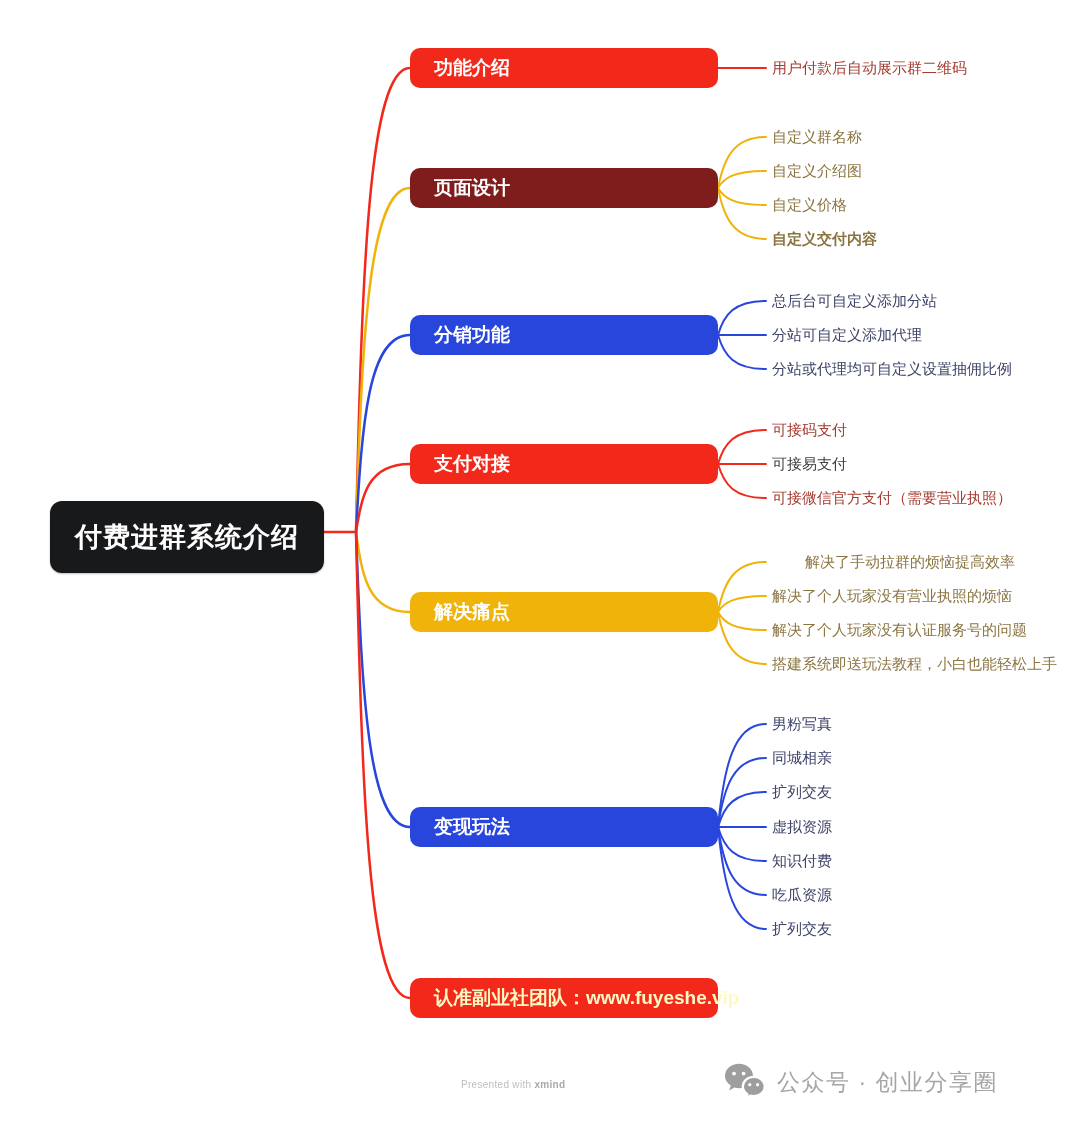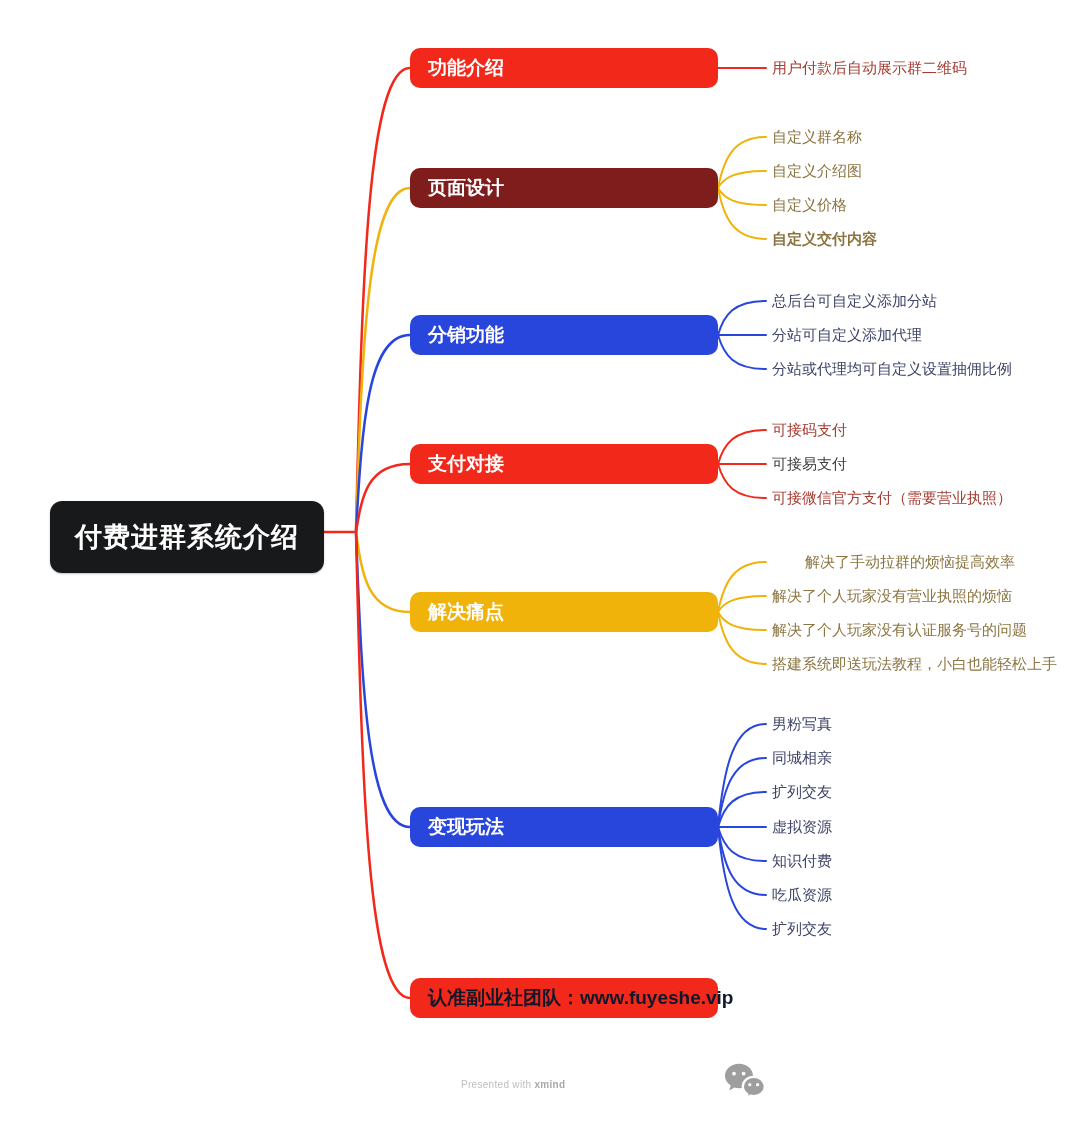--- a/index.html
+++ b/index.html
@@ -14,21 +14,21 @@
     position:absolute;left:50px;top:501px;width:274px;height:72px;
     border-radius:12px;z-index:2;
     display:flex;align-items:center;justify-content:center;
     font-size:27px;font-weight:bold;letter-spacing:1px;
     box-shadow:0 1px 2px rgba(0,0,0,0.25);
   }
   .branch-topic{
     position:absolute;left:410px;width:308px;height:40px;
     border-radius:10px;z-index:2;box-sizing:border-box;
     display:flex;align-items:center;
-    padding-left:18px;
+    padding-left:24px;
     font-size:19px;font-weight:bold;
     white-space:nowrap;
   }
   .child-topic{
     position:absolute;left:772px;height:22px;line-height:22px;z-index:2;
     font-size:15px;font-weight:500;white-space:nowrap;
   }
   .footer-presented{
     position:absolute;left:461px;top:1075px;height:20px;line-height:20px;
     font-size:10px;color:#BEBEBE;z-index:2;letter-spacing:0.3px;
@@ -103,21 +103,21 @@
       <div class="child-topic" style="top: 619px; color: rgb(138, 116, 64);">解决了个人玩家没有认证服务号的问题</div>
       <div class="child-topic" style="top: 653px; color: rgb(138, 116, 64);">搭建系统即送玩法教程，小白也能轻松上手</div>
       <div class="branch-topic" style="top: 807px; background: rgb(41, 70, 220); color: rgb(255, 255, 255);">变现玩法</div>
       <div class="child-topic" style="top: 713px; color: rgb(63, 68, 104);">男粉写真</div>
       <div class="child-topic" style="top: 747px; color: rgb(63, 68, 104);">同城相亲</div>
       <div class="child-topic" style="top: 781px; color: rgb(63, 68, 104);">扩列交友</div>
       <div class="child-topic" style="top: 816px; color: rgb(63, 68, 104);">虚拟资源</div>
       <div class="child-topic" style="top: 850px; color: rgb(63, 68, 104);">知识付费</div>
       <div class="child-topic" style="top: 884px; color: rgb(63, 68, 104);">吃瓜资源</div>
       <div class="child-topic" style="top: 918px; color: rgb(63, 68, 104);">扩列交友</div>
-      <div class="branch-topic" style="top: 978px; background: rgb(242, 40, 27); color: #0f172a;">认准副业社团队：www.fuyeshe.vip</div>
+      <div class="branch-topic" style="top: 978px; background: rgb(242, 40, 27); color: #fef9c3;">认准副业社团队：www.fuyeshe.vip</div>
     </div>
 
   <div class="footer-presented">
     <span>Presented with </span><b>xmind</b>
   </div>
 
   <div class="footer-wechat">
     <span style="display:inline-block;line-height:0;">
       <svg width="46" height="42" viewBox="0 0 46 42">
         <g fill="#9E9E9E">
@@ -129,14 +129,15 @@
         </g>
         <g>
           <path fill="#9E9E9E" stroke="#FFFFFF" stroke-width="2.4" d="M42.8,25.5 c0,5.6 -5,9.7 -11,9.7 c-1.2,0 -2.4,-0.16 -3.5,-0.46 l-4.4,2.3 l1.3,-3.9 c-2.6,-1.8 -4.4,-4.5 -4.4,-7.6 c0,-5.6 5,-9.7 11,-9.7 C37.8,15.8 42.8,19.9 42.8,25.5 Z"></path>
         </g>
         <g fill="#FFFFFF">
           <circle cx="27.8" cy="23.7" r="1.6"></circle>
           <circle cx="35.6" cy="23.7" r="1.6"></circle>
         </g>
       </svg>
     </span>
+    <span class="wx-label">公众号 · 创业分享圈</span>
   </div>
 </div>
 
 </body></html>

